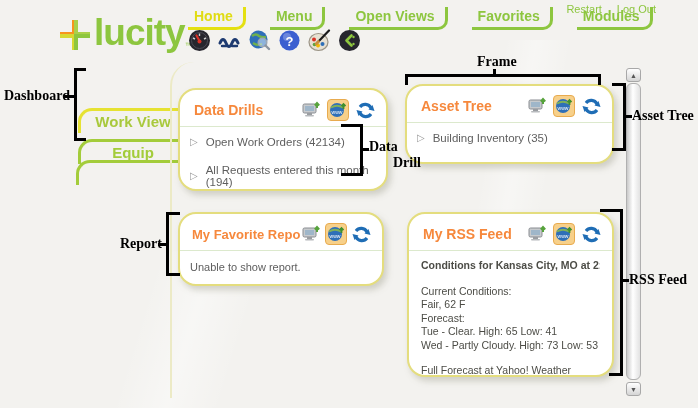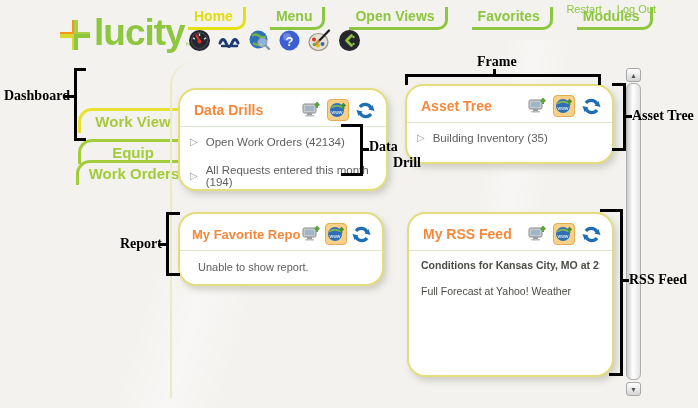--- a/index.html
+++ b/index.html
@@ -40,21 +40,21 @@
   .panel-head{display:flex;justify-content:space-between;align-items:center;
               padding:9px 10px 5px 14px;border-bottom:1px solid #dce9cd;}
   .panel-title{color:#f6883c;font-size:14px;font-weight:bold;white-space:nowrap;overflow:hidden;}
   .head-icons{display:flex;gap:5px;align-items:center;}
   .icon-btn{width:22px;height:22px;display:flex;align-items:center;justify-content:center;
             border-radius:4px;cursor:pointer;position:relative;}
   .icon-btn.hot{background:#f7d08a;border:1px solid #e8ab4f;width:20px;height:20px;}
   .tree-row{display:flex;align-items:center;gap:8px;padding:9px 10px 7px 10px;
             color:#5e5e5e;font-size:11.5px;cursor:pointer;}
   .tri{color:#9a9a9a;font-size:10px;line-height:10px;}
-  .msg{padding:10px 18px;color:#5e5e5e;font-size:11px;}
+  .msg{padding:10px 10px;color:#5e5e5e;font-size:11px;}
   .rss-body{padding:8px 12px;color:#4c4c46;font-size:10.5px;line-height:13.5px;}
   .rss-head{font-weight:bold;white-space:nowrap;overflow:hidden;margin-bottom:12px;}
   .rss-group{margin-bottom:12px;}
   
   .sbar{position:absolute;left:626px;top:68px;width:15px;height:329px;}
   .sbtn{position:absolute;left:0;width:15px;height:14px;background:linear-gradient(180deg,#ffffff,#d5d5d5);
         border:1px solid #a8a8a8;border-radius:3px;box-sizing:border-box;font-size:7px;color:#555;
         display:flex;align-items:center;justify-content:center;cursor:pointer;}
   .sthumb{position:absolute;left:0;top:15px;width:15px;height:297px;box-sizing:border-box;
           background:linear-gradient(90deg,#c9c9c9,#ffffff 45%,#e2e2e2);border:1px solid #b0b0b0;
@@ -141,21 +141,20 @@
 
   <div class="side-tab yellow" style="left:78px;top:68px;width:88px;">
     <span>Work View</span>
     <span class="dot"></span>
   </div>
   <div class="side-tab" style="left:78px;top:99px;width:88px;">
     <span>Equip</span>
     <span class="dot"></span>
   </div>
   <div class="side-tab" style="left:76px;top:120px;width:94px;">
-    <span>Work Orders</span>
     <span class="dot"></span>
   </div>
 
   <div class="big-frame"></div>
 
   <div class="panel" style="left:178px;top:88px;width:206px;height:99px;">
     <div class="panel-head">
       <div class="panel-title">Data Drills</div>
       <div class="head-icons">
         <span class="icon-btn">
@@ -293,20 +292,27 @@
             <polygon points="17.5,5 19.5,11 13.5,9.5" fill="#1f6db5"></polygon>
             <path d="M16 14 a6.5 6.5 0 0 1 -11 -1" fill="none" stroke="#1f6db5" stroke-width="3.2"></path>
             <polygon points="3.5,16 1.5,10 7.5,11.5" fill="#1f6db5"></polygon>
           </svg>
         </span>
       </div>
     </div>
     <div class="rss-body">
       <div class="rss-head">Conditions for Kansas City, MO at 2:52 pm C</div>
       <div class="rss-group">
+        <div>Current Conditions:</div>
+        <div>Fair, 62 F</div>
+        <div>Forecast:</div>
+        <div>Tue - Clear. High: 65 Low: 41</div>
+        <div>Wed - Partly Cloudy. High: 73 Low: 53</div>
+      </div>
+      <div class="rss-group">
         <div>Full Forecast at Yahoo! Weather</div>
 
       </div>
     </div>
   </div>
 
   <div class="sbar">
     <div class="sbtn" style="top:0;">▲</div>
     <div class="sthumb"></div>
     <div class="sbtn" style="top:314px;">▼</div>

